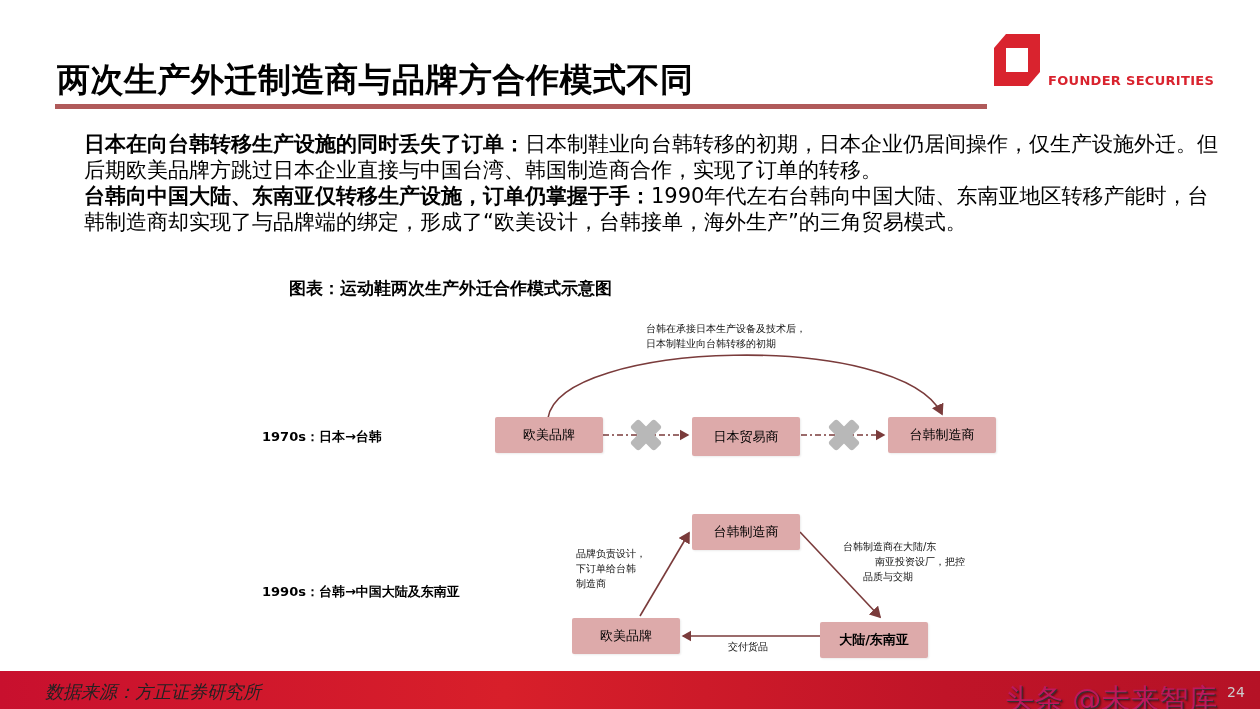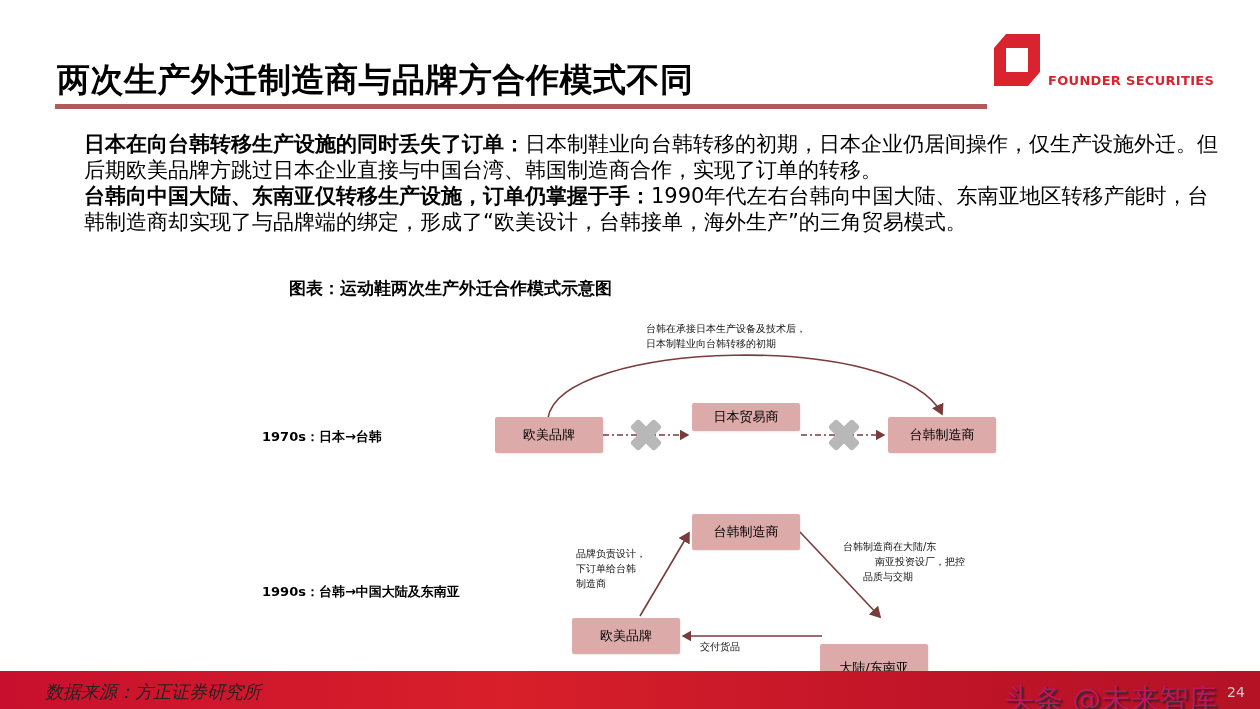--- a/index.html
+++ b/index.html
@@ -65,34 +65,34 @@
 
   <line x1="640" y1="616" x2="689" y2="533" stroke="#7a3b3b" stroke-width="1.6" marker-end="url(#ah)"></line>
   <line x1="800" y1="532" x2="880" y2="617" stroke="#7a3b3b" stroke-width="1.6" marker-end="url(#ah)"></line>
   <line x1="822" y1="636" x2="683" y2="636" stroke="#7a3b3b" stroke-width="1.4" marker-end="url(#ah)"></line>
 </svg>
 
 <div class="era-label" style="left:262px;top:428px;">1970s：日本→台韩</div>
 <div class="note" style="left:646px;top:322px;">台韩在承接日本生产设备及技术后，</div>
 <div class="note" style="left:646px;top:337px;">日本制鞋业向台韩转移的初期</div>
 <div class="box" style="left:495px;top:417px;width:108px;height:36px;">欧美品牌</div>
-<div class="box" style="left:692px;top:403px;width:108px;height:28px;">日本贸易商</div>
+<div class="box" style="left:692px;top:417px;width:108px;height:39px;">日本贸易商</div>
 <div class="box" style="left:888px;top:417px;width:108px;height:36px;">台韩制造商</div>
 
 <div class="era-label" style="left:262px;top:583px;">1990s：台韩→中国大陆及东南亚</div>
 <div class="box" style="left:692px;top:514px;width:108px;height:36px;">台韩制造商</div>
 <div class="box" style="left:572px;top:618px;width:108px;height:36px;">欧美品牌</div>
-<div class="box" style="left:820px;top:644px;width:108px;height:48px;">大陆/东南亚</div>
+<div class="box" style="left:820px;top:622px;width:108px;height:36px;font-weight:bold;">大陆/东南亚</div>
 
 <div class="note" style="left:576px;top:547px;">品牌负责设计，</div>
 <div class="note" style="left:576px;top:562px;">下订单给台韩</div>
 <div class="note" style="left:576px;top:577px;">制造商</div>
 
 <div class="note" style="left:843px;top:540px;">台韩制造商在大陆/东</div>
 <div class="note" style="left:843px;top:555px;margin-left:32px;">南亚投资设厂，把控</div>
 <div class="note" style="left:843px;top:570px;margin-left:20px;">品质与交期</div>
 
-<div class="note" style="left:700px;top:640px;">交付货品</div>
+<div class="note" style="left:728px;top:640px;">交付货品</div>
 
 <div class="footer"></div>
 <div class="footer-src">数据来源：方正证券研究所</div>
 <div class="watermark">头条 @未来智库</div>
 <div class="page-num">24</div>
 
 </body></html>

